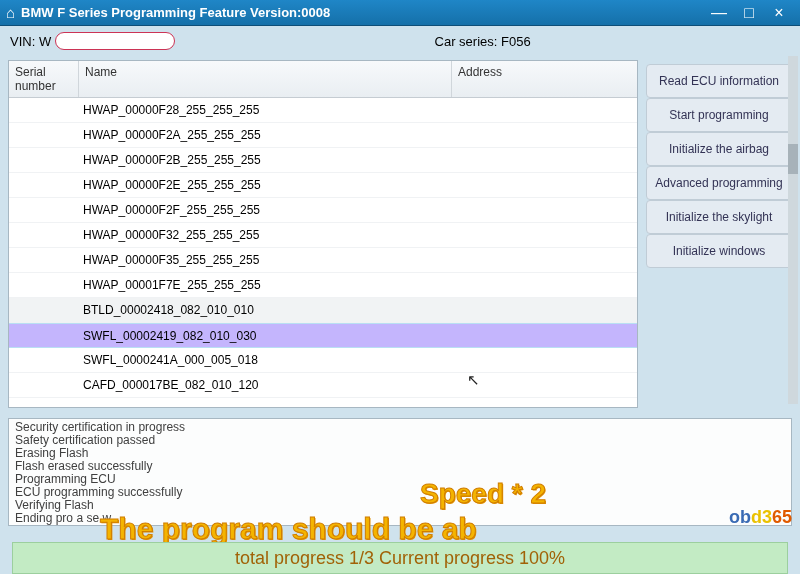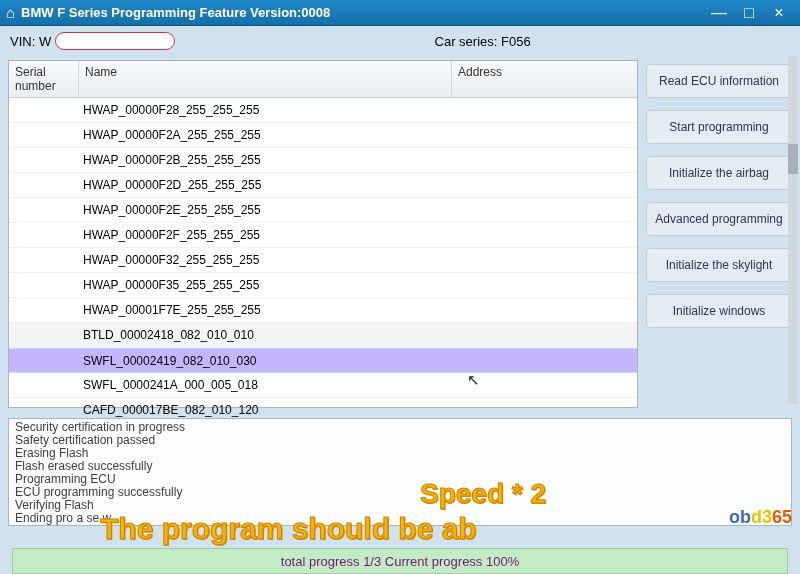--- a/index.html
+++ b/index.html
@@ -17,34 +17,34 @@
     .table-header { display: flex; background: linear-gradient(#f7f9fb,#e9eef2); border-bottom: 1px solid #c5ccd2; font-size: 12px; color: #333; }
     .table-header .col { padding: 4px 6px; border-right: 1px solid #d0d6db; }
     .table-body { overflow-y: scroll; height: 324px; }
     .row { display: flex; height: 25px; align-items: center; border-bottom: 1px solid #f0f2f4; font-size: 12px; }
     .row .c-serial { width: 70px; }
     .row .c-name { flex: 1; padding-left: 4px; }
     .row .c-addr { width: 185px; }
     .row.sel-light { background: #f1f3f4; }
     .row.sel-blue { background: #c4b5fd; border-top: 1px solid #b9dff3; border-bottom: 1px solid #b9dff3; }
     .cursor { position: absolute; left: 458px; top: 310px; font-size: 15px; color: #222; }
-    .side-buttons { width: 146px; display: flex; flex-direction: column; gap: 12px; padding-top: 4px; }
+    .side-buttons { width: 146px; display: flex; flex-direction: column; padding-top: 4px; }
     .sbtn { background: #e4ebf2; border: 1px solid #c0ccd6; border-radius: 4px; padding: 9px 2px; text-align: center; font-size: 12px; color: #335; cursor: pointer; }
     .side-scroll { position: absolute; right: 2px; top: 56px; width: 10px; height: 348px; background: #cfd8dd; }
     .side-scroll-thumb { position: absolute; top: 88px; width: 10px; height: 30px; background: #a7b2b9; }
     .log-area { margin: 4px 8px 0 8px; border: 1px solid #a7b7c2; background: #fcfdfd; height: 108px; overflow: hidden; padding: 2px 6px; position: relative; }
     .log-line { font-size: 12px; line-height: 13px; color: #404040; white-space: nowrap; }
     .overlay-text { position: absolute; font-family: Arial, sans-serif; font-weight: 900; -webkit-text-stroke: 1px #d07d00; color: #f4b400; text-shadow: 1px 1px 0 #e09000; }
     .ov1 { left: 420px; top: 478px; font-size: 28px; }
     .ov2 { left: 100px; top: 512px; font-size: 30px; }
     .watermark { position: absolute; right: 8px; top: 507px; font-family: Arial; font-size: 18px; }
     .watermark .ob { color: #3a6bb4; font-weight: bold; }
     .watermark .d3 { color: #eac100; font-weight: bold; margin-top: 22px; }
     .watermark .d65 { color: #e05a00; font-weight: bold; margin-top: 35px; }
-    .footer { position: absolute; bottom: 0; left: 12px; right: 12px; height: 26px; background: #c3ebc4; border: 1px solid #9ccf9e; text-align: center; font-size: 13px; display: flex; align-items: center; justify-content: center; color: #701a75; }
+    .footer { position: absolute; bottom: 0; left: 12px; right: 12px; height: 32px; background: #c3ebc4; border: 1px solid #9ccf9e; text-align: center; font-size: 18px; display: flex; align-items: center; justify-content: center; color: #a16207; }
   </style>
 </head>
 <body>
 
 <div class="titlebar">
   <span class="home-icon">⌂</span>
   <span class="title">BMW F Series Programming  Feature Version:0008</span>
   <span class="win-ctl">—</span>
   <span class="win-ctl">□</span>
   <span class="win-ctl">×</span>
@@ -70,25 +70,20 @@
           <div class="c-addr"></div>
         </div>
         <div class="row">
           <div class="c-serial"></div>
           <div class="c-name">HWAP_00000F2A_255_255_255</div>
           <div class="c-addr"></div>
         </div>
         <div class="row">
           <div class="c-serial"></div>
           <div class="c-name">HWAP_00000F2B_255_255_255</div>
-          <div class="c-addr"></div>
-        </div>
-        <div class="row">
-          <div class="c-serial"></div>
-          <div class="c-name">HWAP_00000F2D_255_255_255</div>
           <div class="c-addr"></div>
         </div>
         <div class="row">
           <div class="c-serial"></div>
           <div class="c-name">HWAP_00000F2E_255_255_255</div>
           <div class="c-addr"></div>
         </div>
         <div class="row">
           <div class="c-serial"></div>
           <div class="c-name">HWAP_00000F2F_255_255_255</div>

